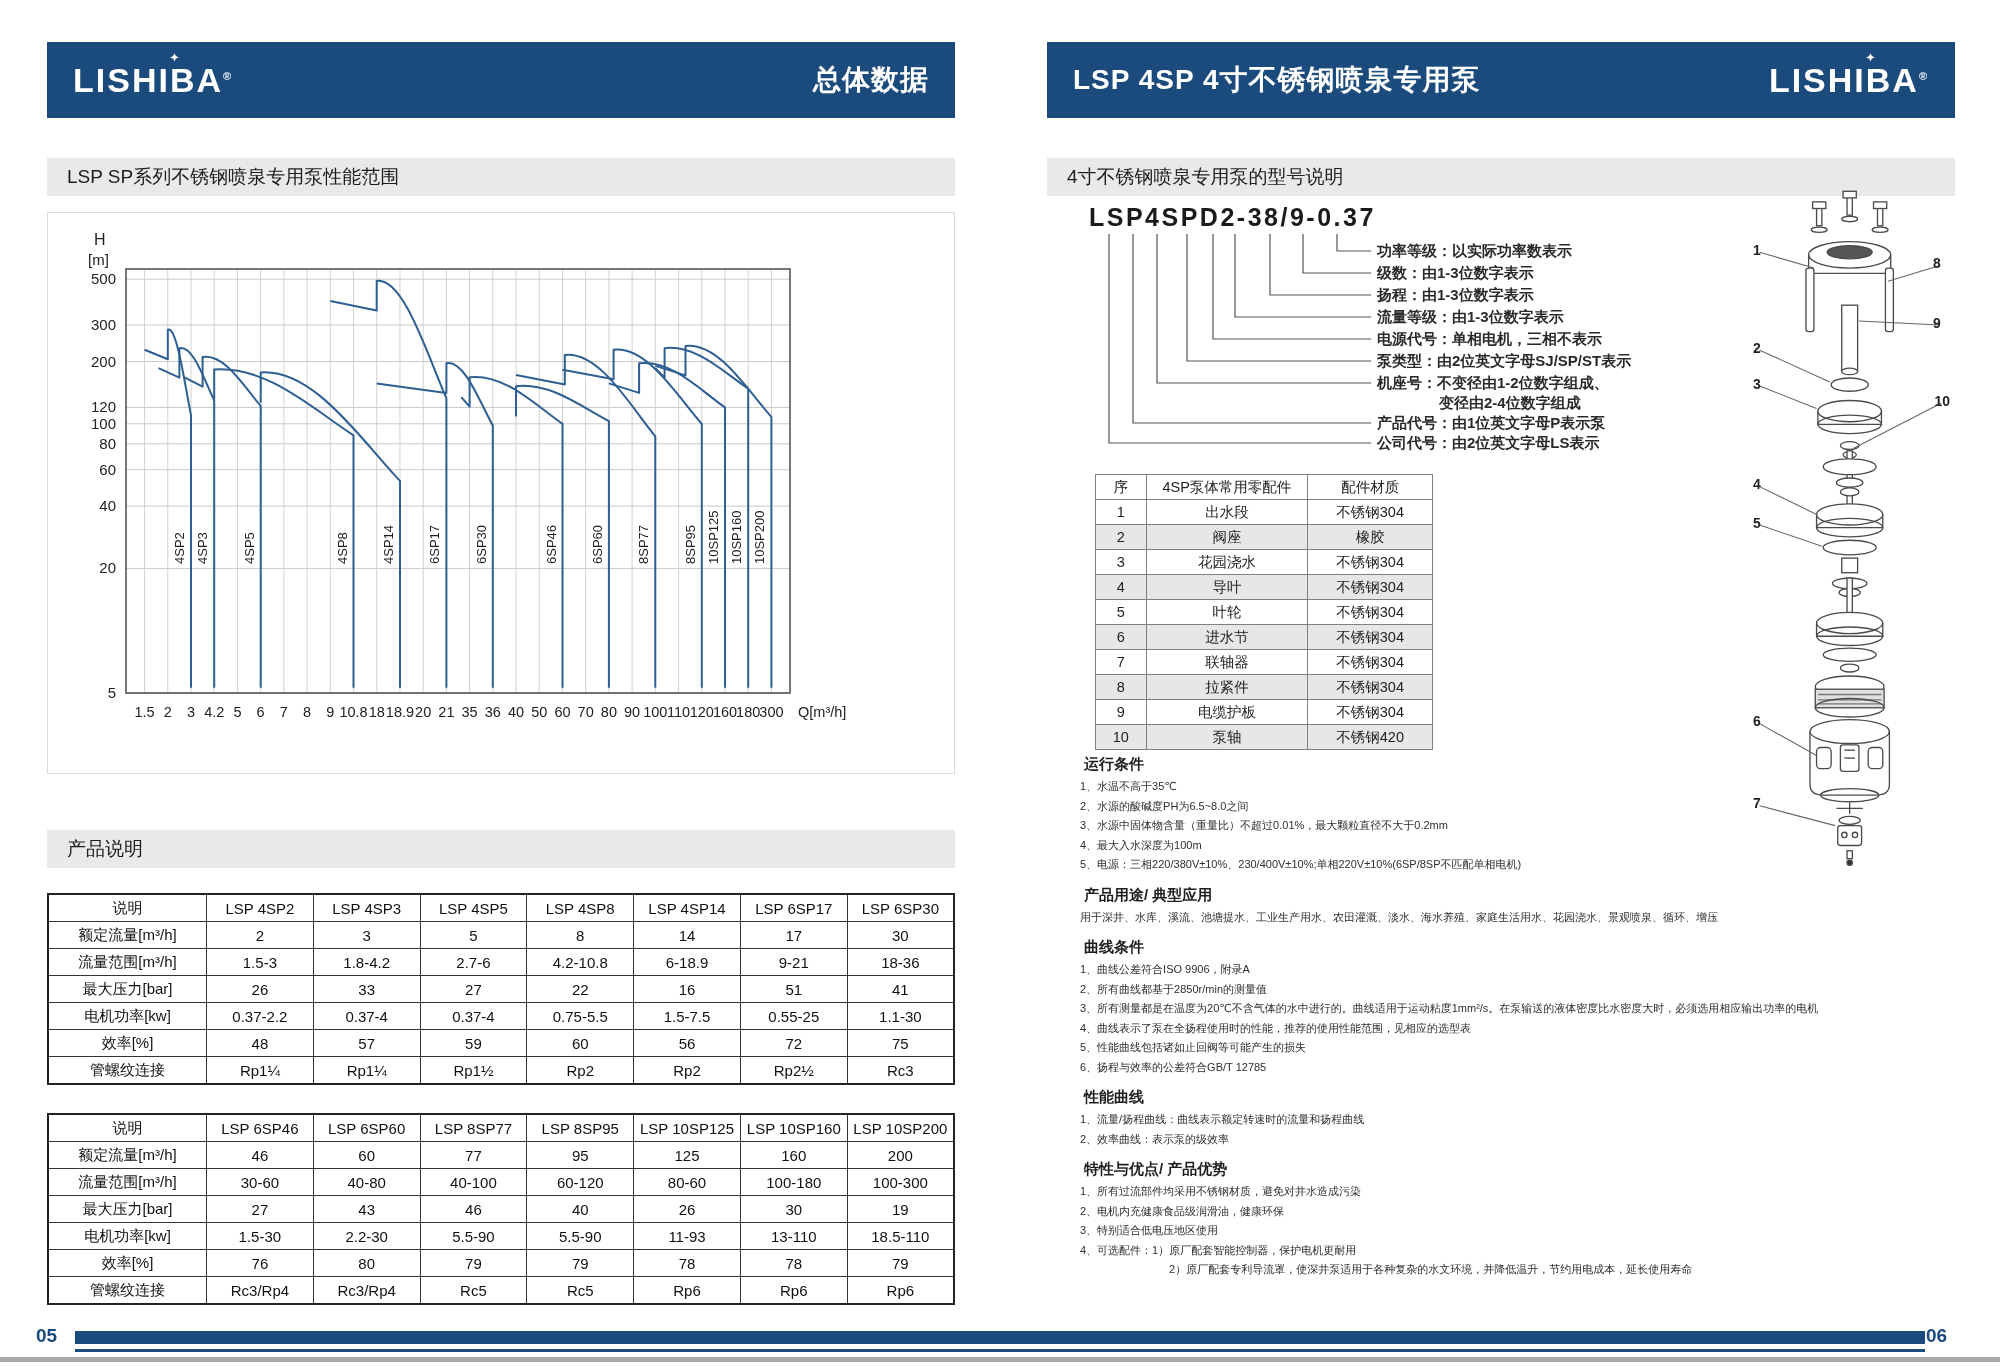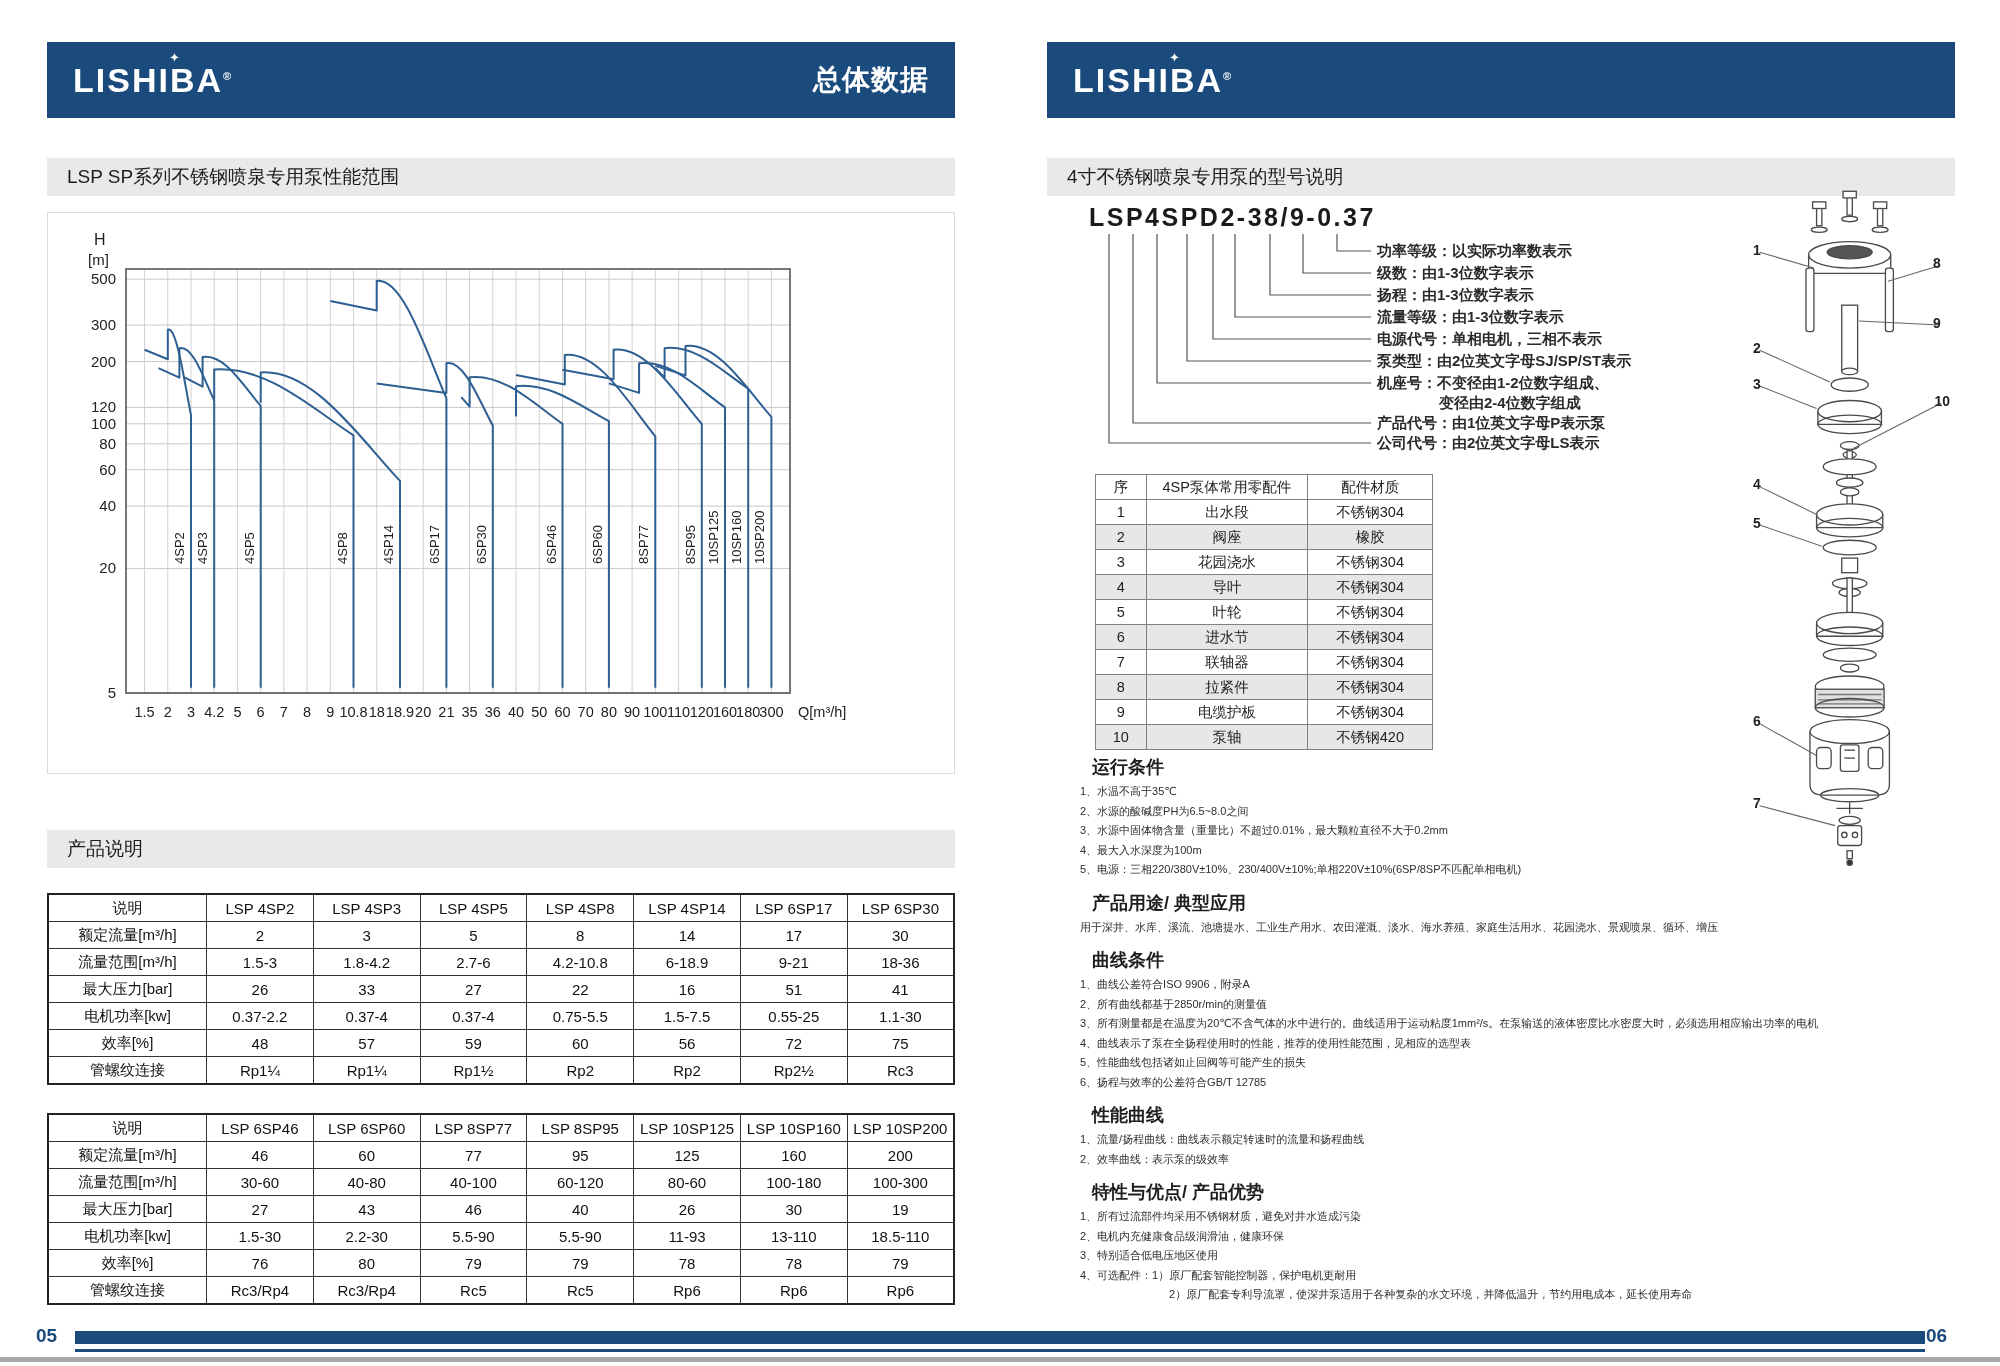--- a/index.html
+++ b/index.html
@@ -20,21 +20,21 @@
              font-size:15px;color:#111;background:#fff;border:2px solid #222;}
   table.spec td,table.spec th{border:1px solid #333;height:26px;text-align:center;
              font-weight:400;padding:0 2px;overflow:hidden;}
   table.parts{position:absolute;left:1095px;top:474px;width:338px;border-collapse:collapse;
               table-layout:fixed;font-size:14.5px;color:#222;border:1px solid #777;}
   table.parts td,table.parts th{border:1px solid #808080;height:22px;text-align:center;font-weight:400;}
   table.parts tbody tr:nth-child(even) td{background:#e7e7e7;}
   #model-diagram{position:absolute;left:1075px;top:200px;font-weight:bold;}
   #exploded-wrap{position:absolute;left:1737px;top:186px;}
   #right-text{position:absolute;left:1080px;top:744px;width:880px;color:#2e2e2e;}
-  #right-text h3{font-size:18px;margin:11px 0 3px 12px;color:#1f1f1f;font-weight:bold;}
+  #right-text h3{font-size:15px;margin:11px 0 3px 4px;color:#1f1f1f;font-weight:bold;}
   #right-text .it{font-size:11px;line-height:19.5px;padding-left:2.1em;text-indent:-2.1em;}
   #right-text .it.cont{padding-left:2.1em;text-indent:0;}
   .footbar{position:absolute;left:75px;width:1850px;height:13px;top:1331px;background:#1b4b7c;}
   .footline{position:absolute;left:75px;width:1850px;height:3px;top:1349px;background:#1b4b7c;}
   .pno{position:absolute;top:1325px;font-size:19px;font-weight:bold;color:#1b4b7c;}
   .bstrip{position:absolute;left:0;top:1357px;width:2000px;height:5px;background:#a9a9a9;}
   svg text{font-family:"Liberation Sans","DejaVu Sans",sans-serif;}
 </style>
 </head>
 <body>
@@ -43,20 +43,21 @@
 
   <div class="hdr" id="hdr-left" style="left:47px;width:908px;">
     <div class="logo">
       <span>LISHIBA</span><span class="reg">®</span>
       <span class="star">✦</span>
     </div>
     <div class="hdr-title">总体数据</div>
   </div>
 
   <div class="hdr" id="hdr-right" style="left:1047px;width:908px;">
+    <div class="hdr-title">LSP 4SP 4寸不锈钢喷泉专用泵</div>
     <div class="logo">
       <span>LISHIBA</span><span class="reg">®</span>
       <span class="star">✦</span>
     </div>
   </div>
 
   <div class="secbar" style="left:47px;top:158px;">LSP SP系列不锈钢喷泉专用泵性能范围</div>
   <div class="secbar" style="left:47px;top:830px;">产品说明</div>
 
   <div id="chart-wrap"><svg width="906" height="560" viewBox="0 0 906 560">

